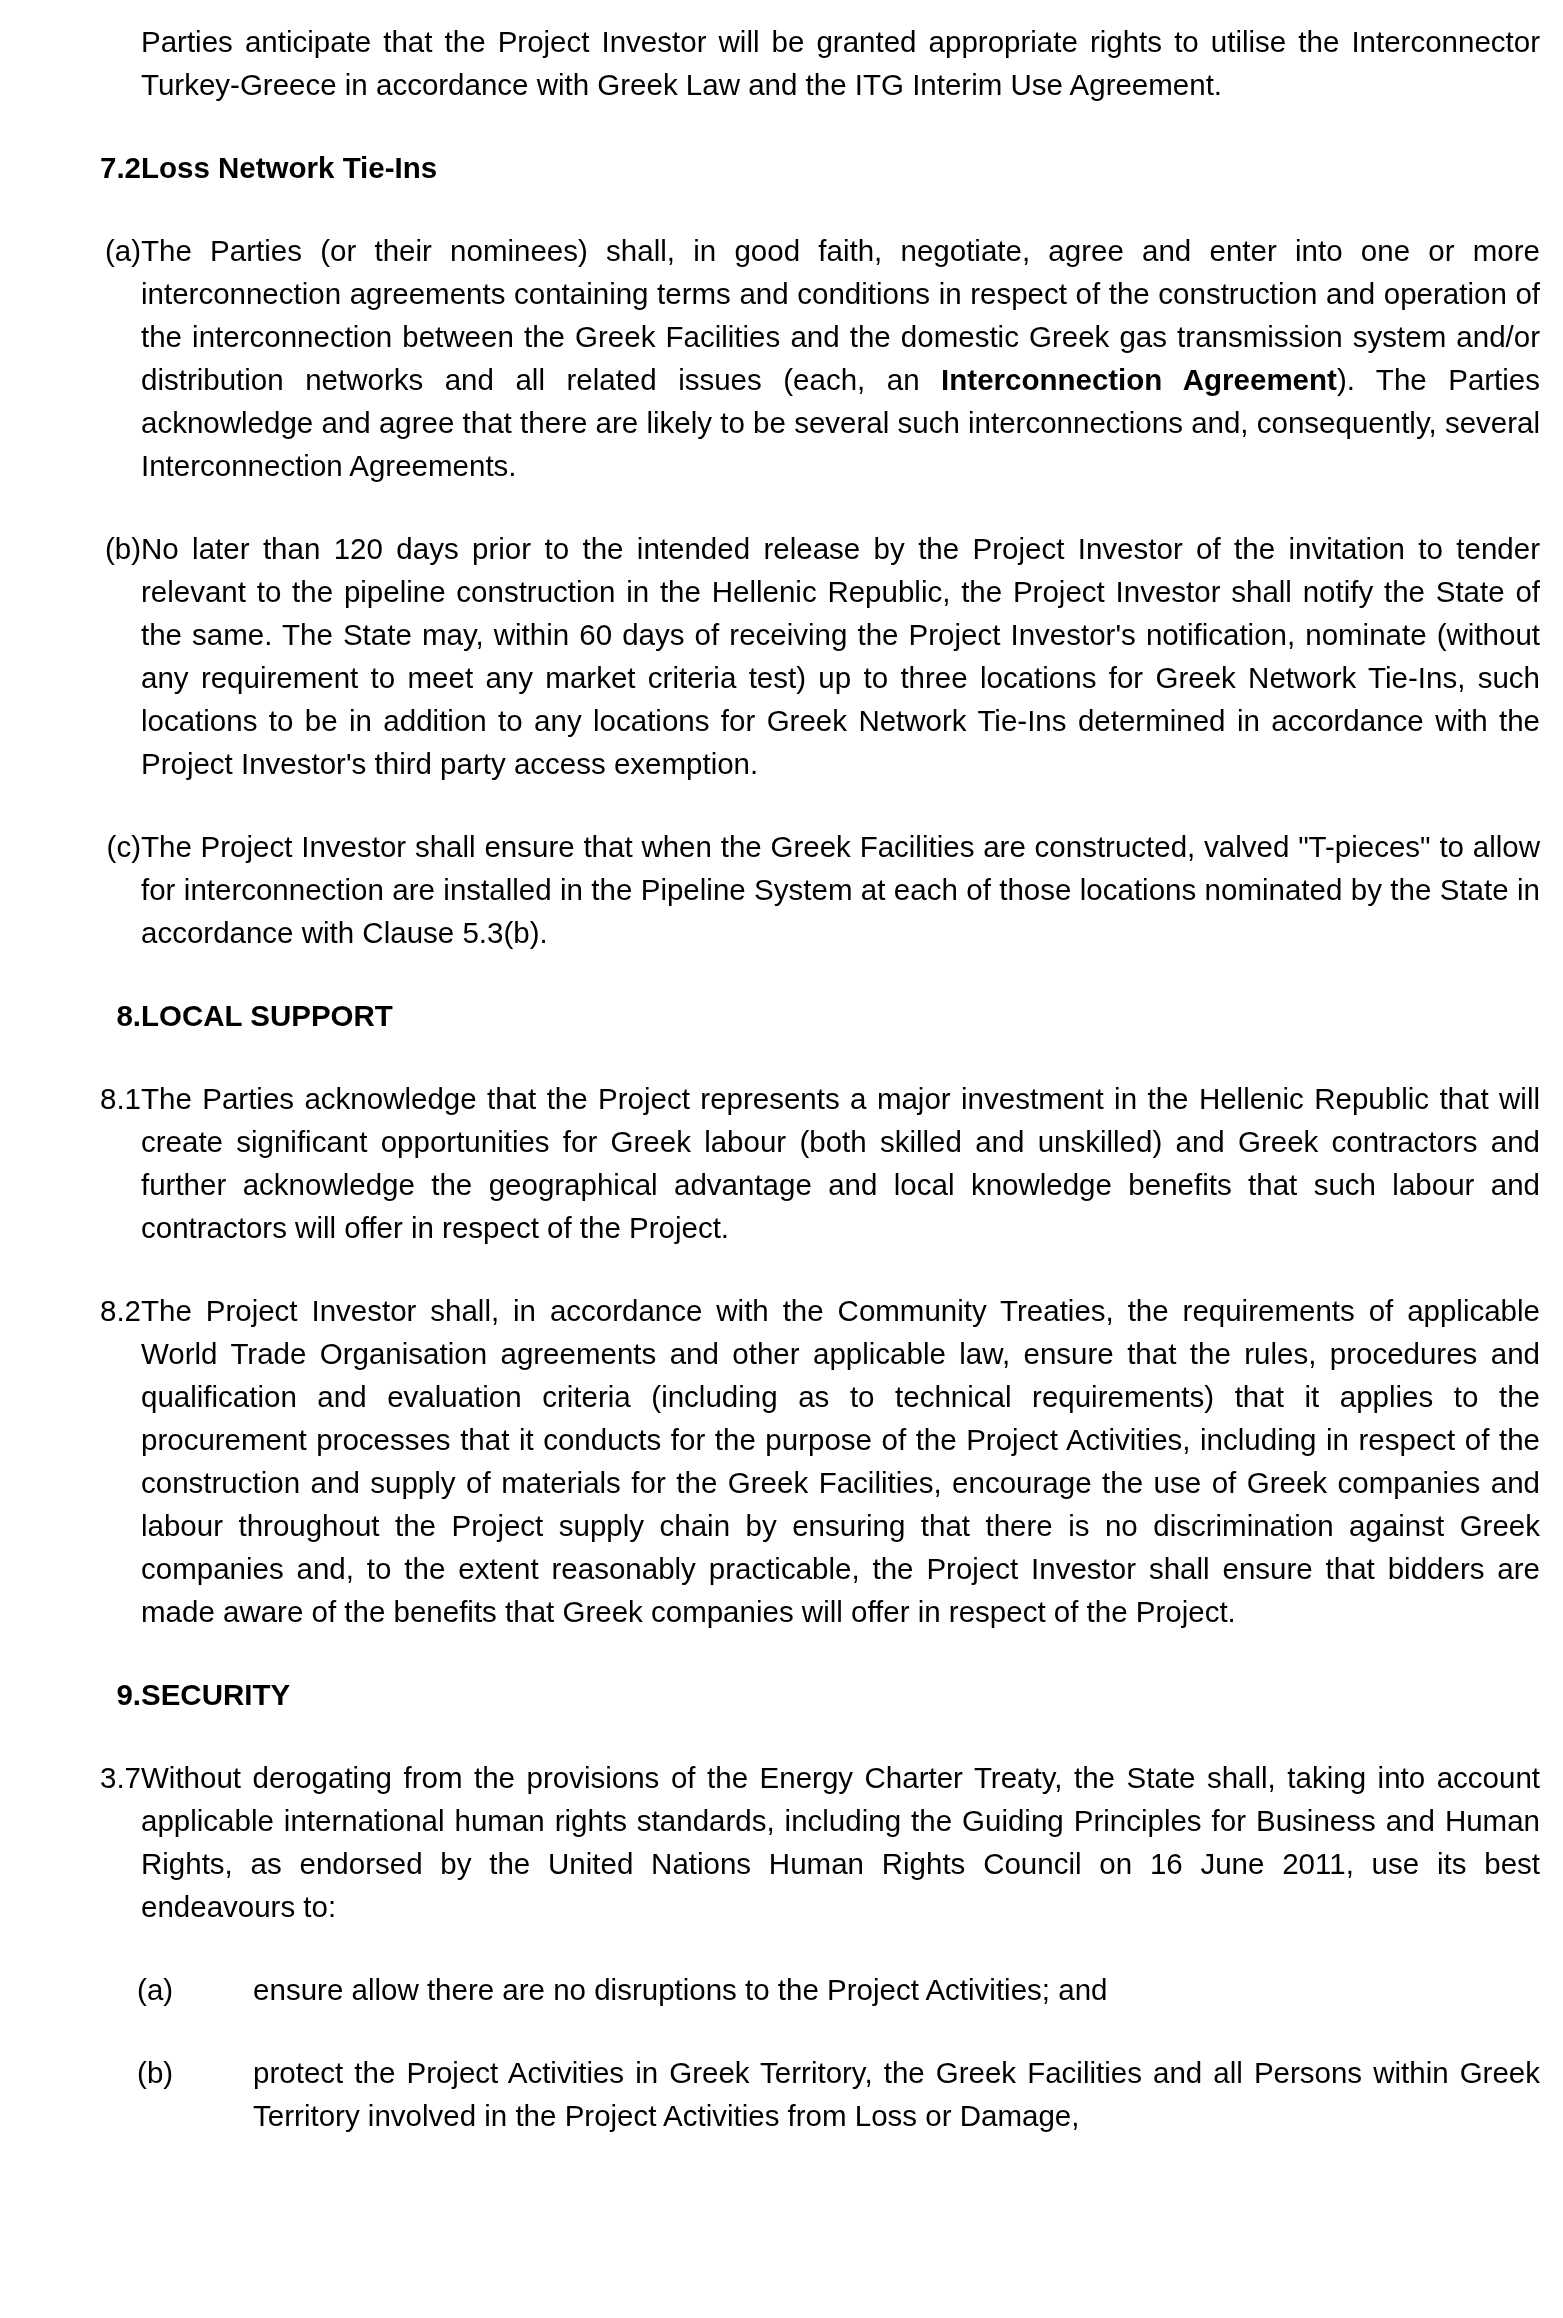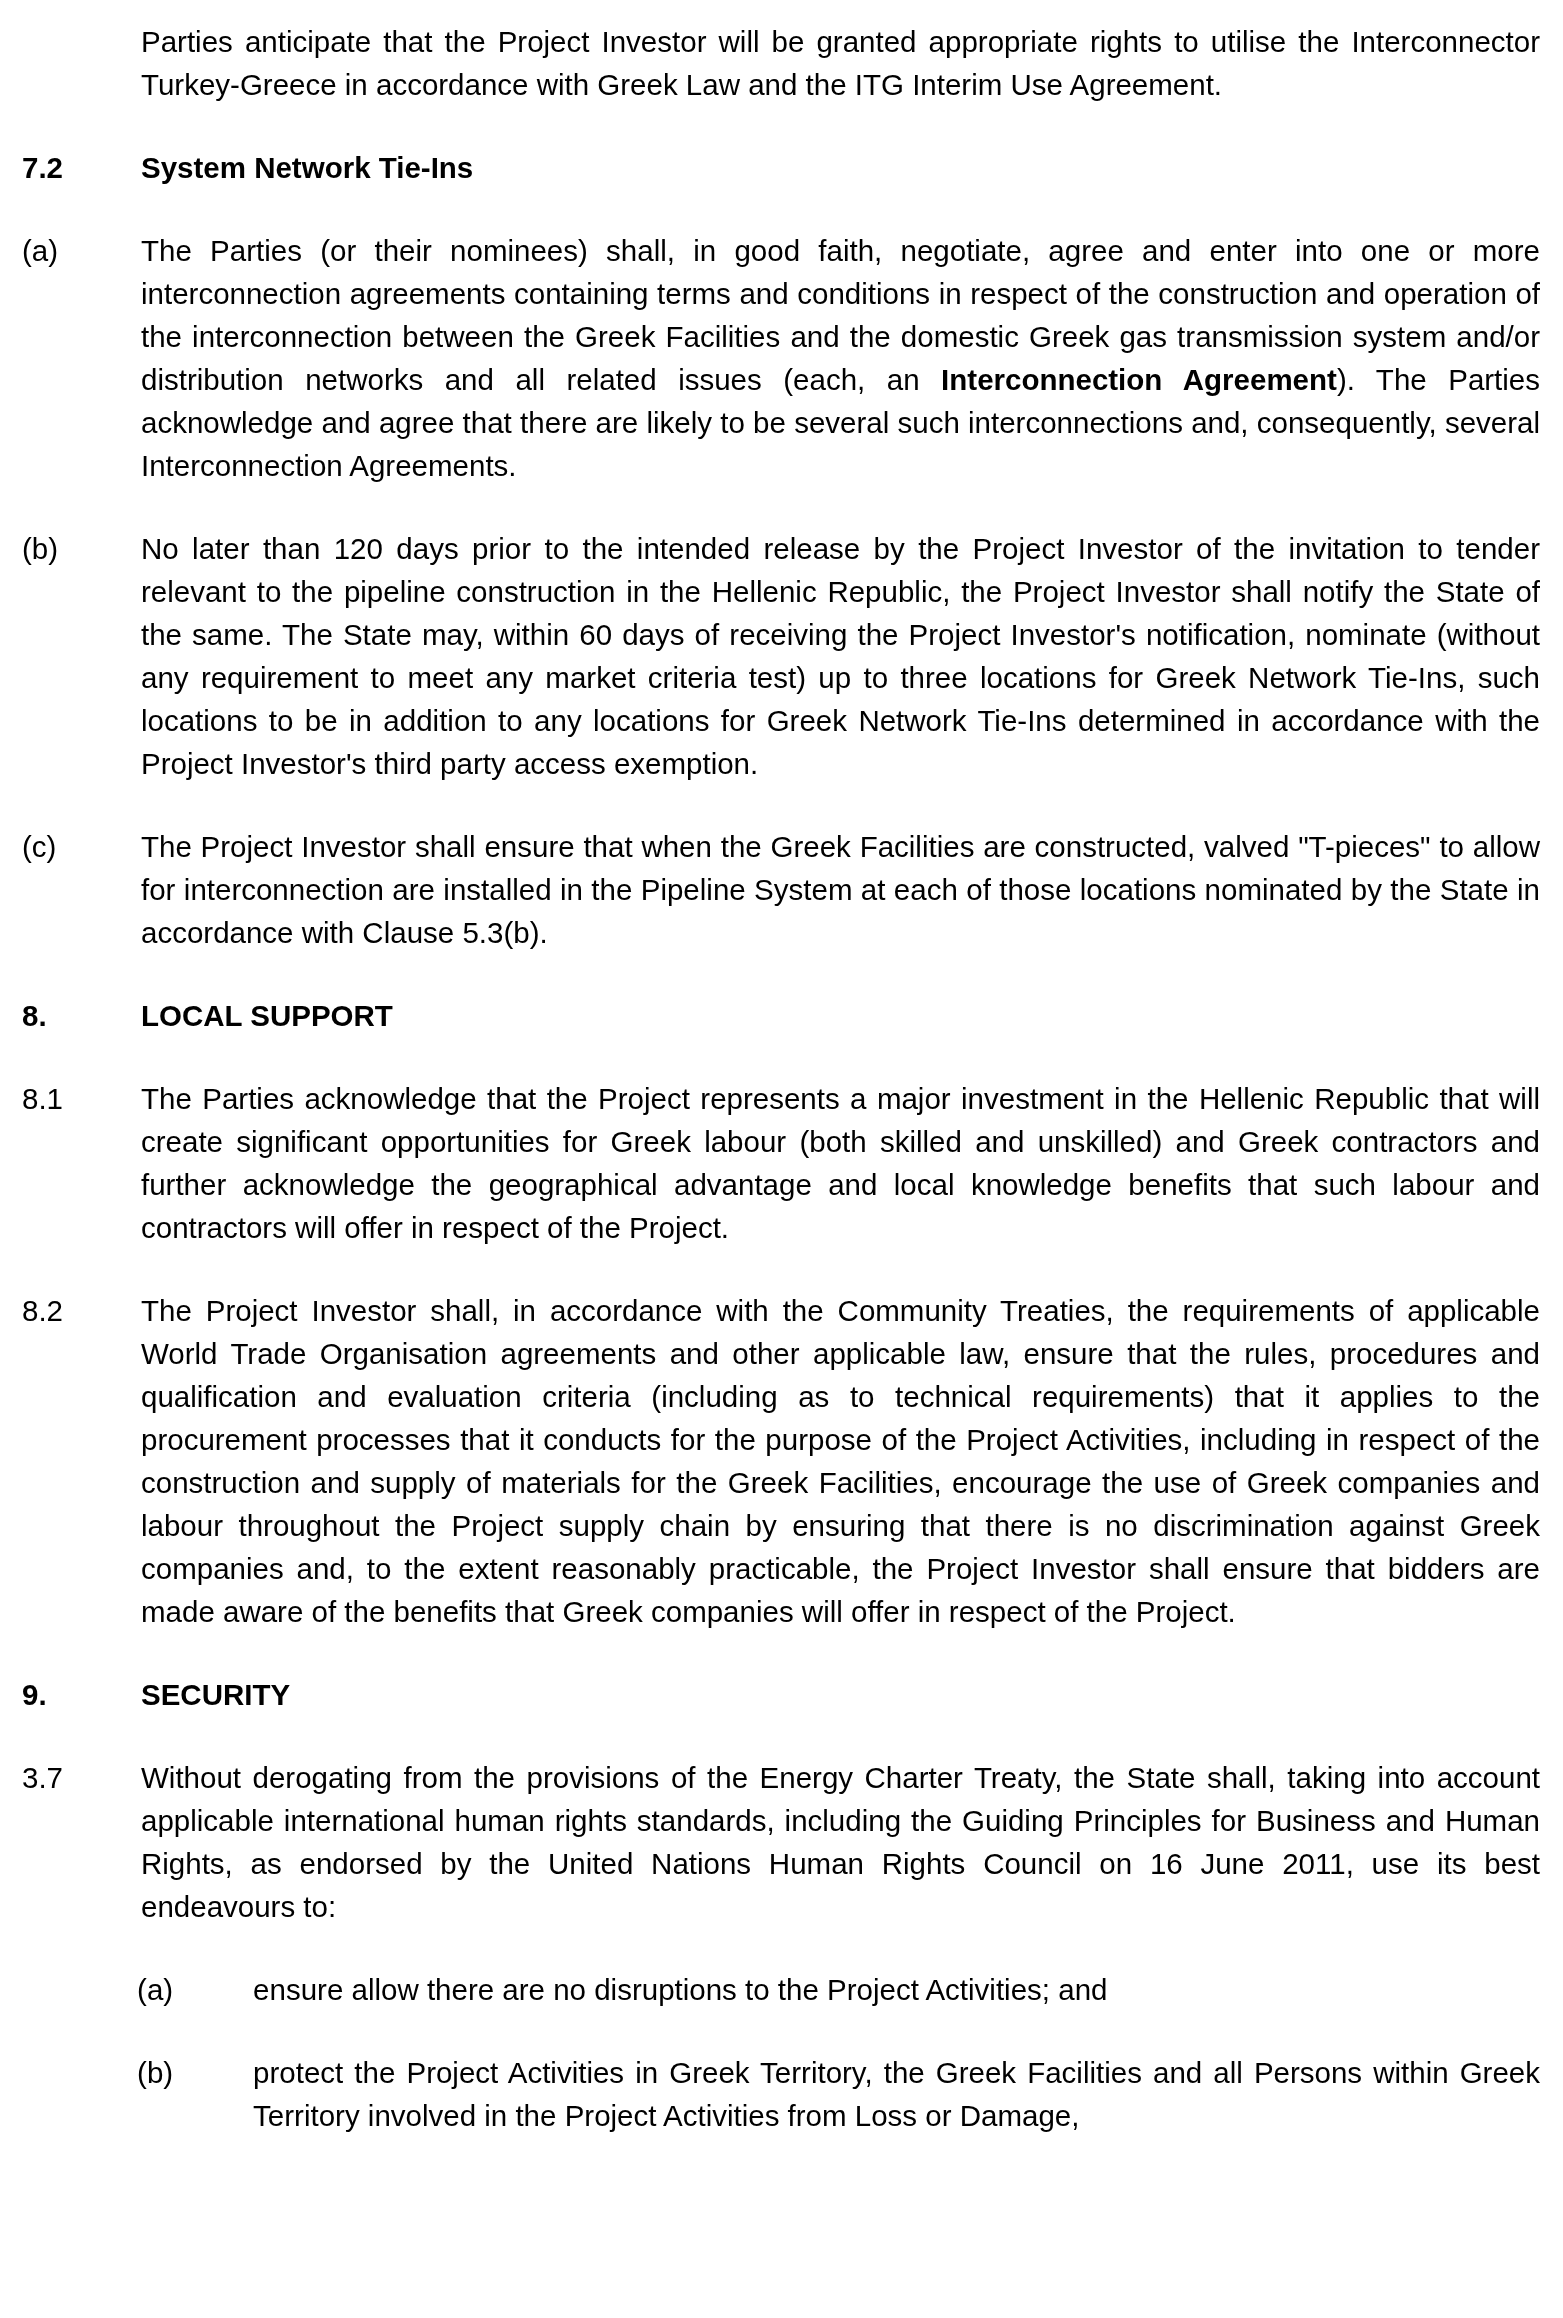--- a/index.html
+++ b/index.html
@@ -19,20 +19,21 @@
     width: 1420px;
   }
   .block {
     display: flex;
     align-items: flex-start;
     margin-bottom: 40px;
   }
   .num {
     flex: 0 0 119px;
     width: 119px;
+    text-align: right;
   }
   .body {
     flex: 0 0 1399px;
     width: 1399px;
     text-align: justify;
   }
   .heading .num, .heading .body { font-weight: bold; }
   .sub {
     display: flex;
     align-items: flex-start;
@@ -48,21 +49,21 @@
 
 <div class="page">
 
   <div class="block">
     <div class="num"></div>
     <div class="body">Parties anticipate that the Project Investor will be granted appropriate rights to utilise the Interconnector Turkey-Greece in accordance with Greek Law and the ITG Interim Use Agreement.</div>
   </div>
 
   <div class="block heading">
     <div class="num">7.2</div>
-    <div class="body">System Network Tie-Ins</div>
+    <div class="body">Loss Network Tie-Ins</div>
   </div>
 
   <div class="block">
     <div class="num">(a)</div>
     <div class="body"><span>The Parties (or their nominees) shall, in good faith, negotiate, agree and enter into one or more interconnection agreements containing terms and conditions in respect of the construction and operation of the interconnection between the Greek Facilities and the domestic Greek gas transmission system and/or distribution networks and all related issues (each, an </span><b>Interconnection Agreement</b><span>).  The Parties acknowledge and agree that there are likely to be several such interconnections and, consequently, several Interconnection Agreements.</span></div>
   </div>
 
   <div class="block">
     <div class="num">(b)</div>
     <div class="body">No later than 120 days prior to the intended release by the Project Investor of the invitation to tender relevant to the pipeline construction in the Hellenic Republic, the Project Investor shall notify the State of the same.  The State may, within 60 days of receiving the Project Investor's notification, nominate (without any requirement to meet any market criteria test) up to three locations for Greek Network Tie-Ins, such locations to be in addition to any locations for Greek Network Tie-Ins determined in accordance with the Project Investor's third party access exemption.</div>

